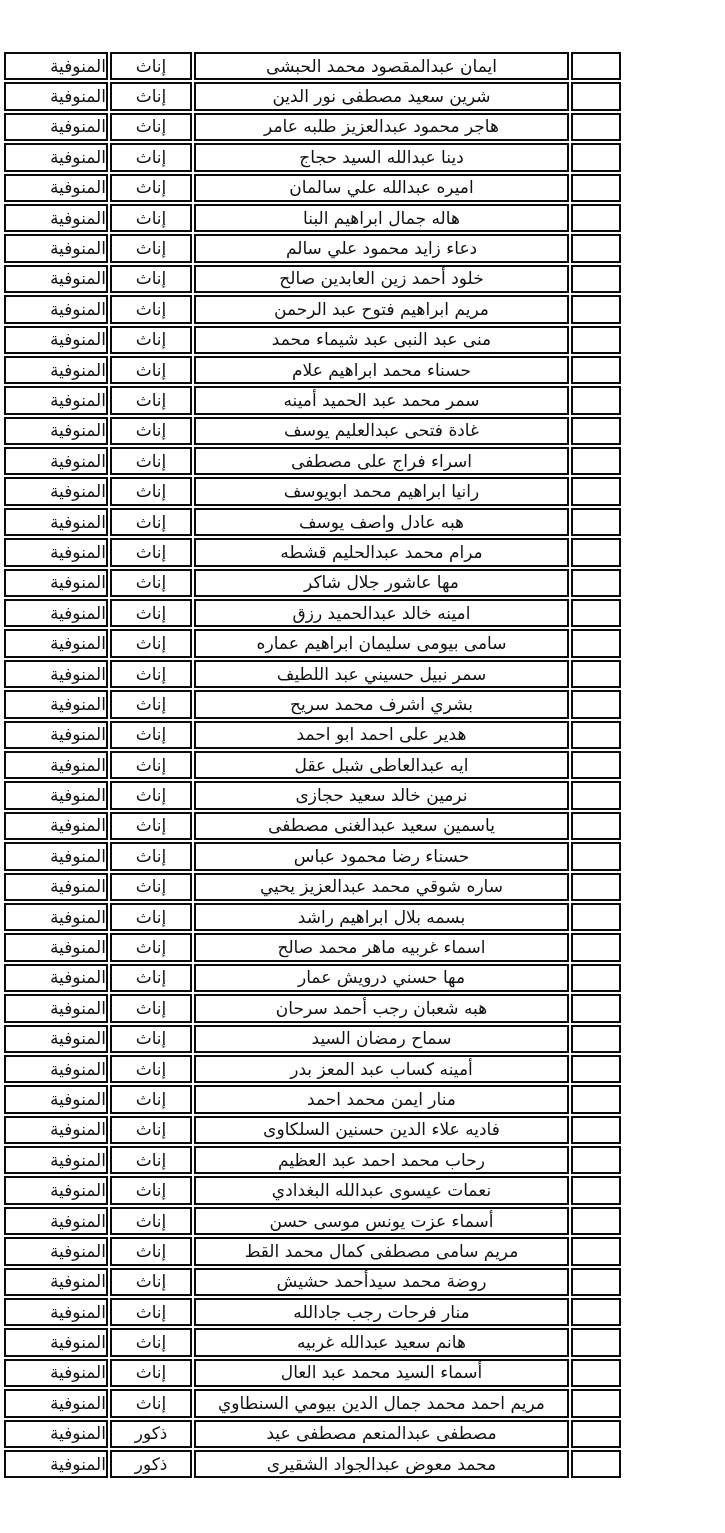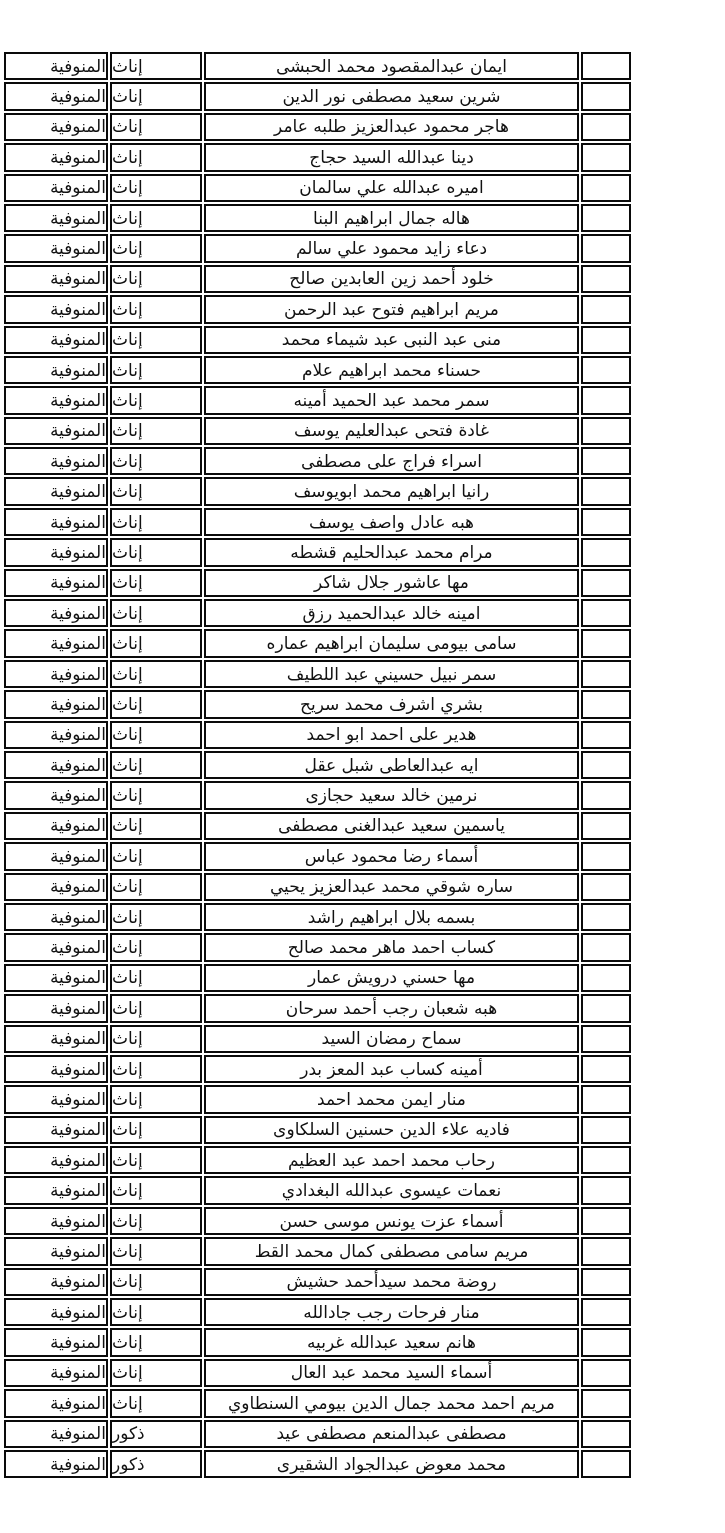--- a/index.html
+++ b/index.html
@@ -34,21 +34,21 @@
     vertical-align: middle;
     background: #ffffff;
     color: #111111;
     font-size: 17px;
     line-height: 1;
     white-space: nowrap;
     overflow: hidden;
   }
   td.cell-serial      { width: 50px;  }
   td.cell-name        { width: 375px; padding-right: 3px;  text-align: center; }
-  td.cell-gender      { width: 92px;  padding-right: 8px;  text-align: left; }
+  td.cell-gender      { width: 82px;  padding-right: 8px;  text-align: center; }
   td.cell-governorate { width: 104px; padding-right: 9px;  text-align: right; }
 </style>
 </head>
 <body>
 
 <div class="page">
   <table class="roster" dir="rtl">
     <tbody id="roster-body">
         <tr>
     <td class="cell-serial"></td>
@@ -201,39 +201,39 @@
     <td class="cell-governorate">المنوفية</td>
   </tr>
         <tr>
     <td class="cell-serial"></td>
     <td class="cell-name">ياسمين سعيد عبدالغنى مصطفى</td>
     <td class="cell-gender">إناث</td>
     <td class="cell-governorate">المنوفية</td>
   </tr>
         <tr>
     <td class="cell-serial"></td>
-    <td class="cell-name">أسماء رضا محمود عباس</td>
+    <td class="cell-name">حسناء رضا محمود عباس</td>
     <td class="cell-gender">إناث</td>
     <td class="cell-governorate">المنوفية</td>
   </tr>
         <tr>
     <td class="cell-serial"></td>
     <td class="cell-name">ساره شوقي محمد عبدالعزيز يحيي</td>
     <td class="cell-gender">إناث</td>
     <td class="cell-governorate">المنوفية</td>
   </tr>
         <tr>
     <td class="cell-serial"></td>
     <td class="cell-name">بسمه بلال ابراهيم راشد</td>
     <td class="cell-gender">إناث</td>
     <td class="cell-governorate">المنوفية</td>
   </tr>
         <tr>
     <td class="cell-serial"></td>
-    <td class="cell-name">كساب احمد ماهر محمد صالح</td>
+    <td class="cell-name">اسماء غربيه ماهر محمد صالح</td>
     <td class="cell-gender">إناث</td>
     <td class="cell-governorate">المنوفية</td>
   </tr>
         <tr>
     <td class="cell-serial"></td>
     <td class="cell-name">مها حسني درويش عمار</td>
     <td class="cell-gender">إناث</td>
     <td class="cell-governorate">المنوفية</td>
   </tr>
         <tr>

